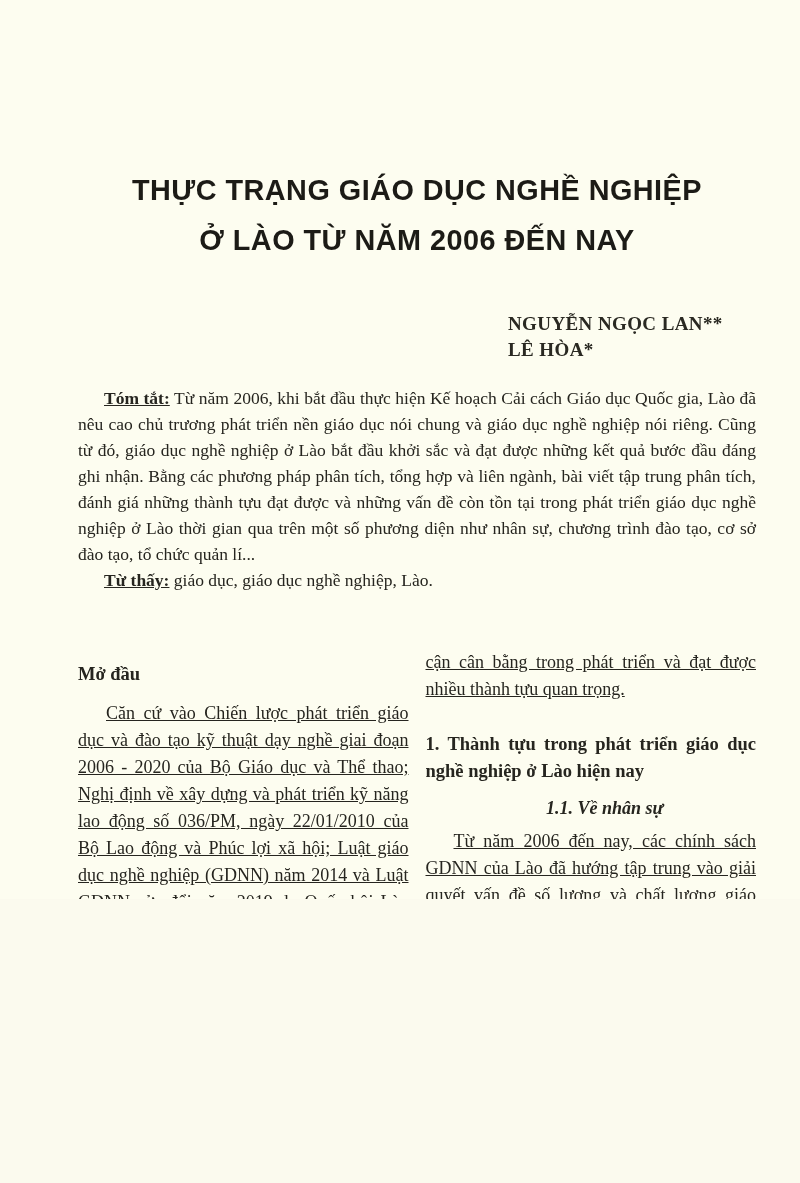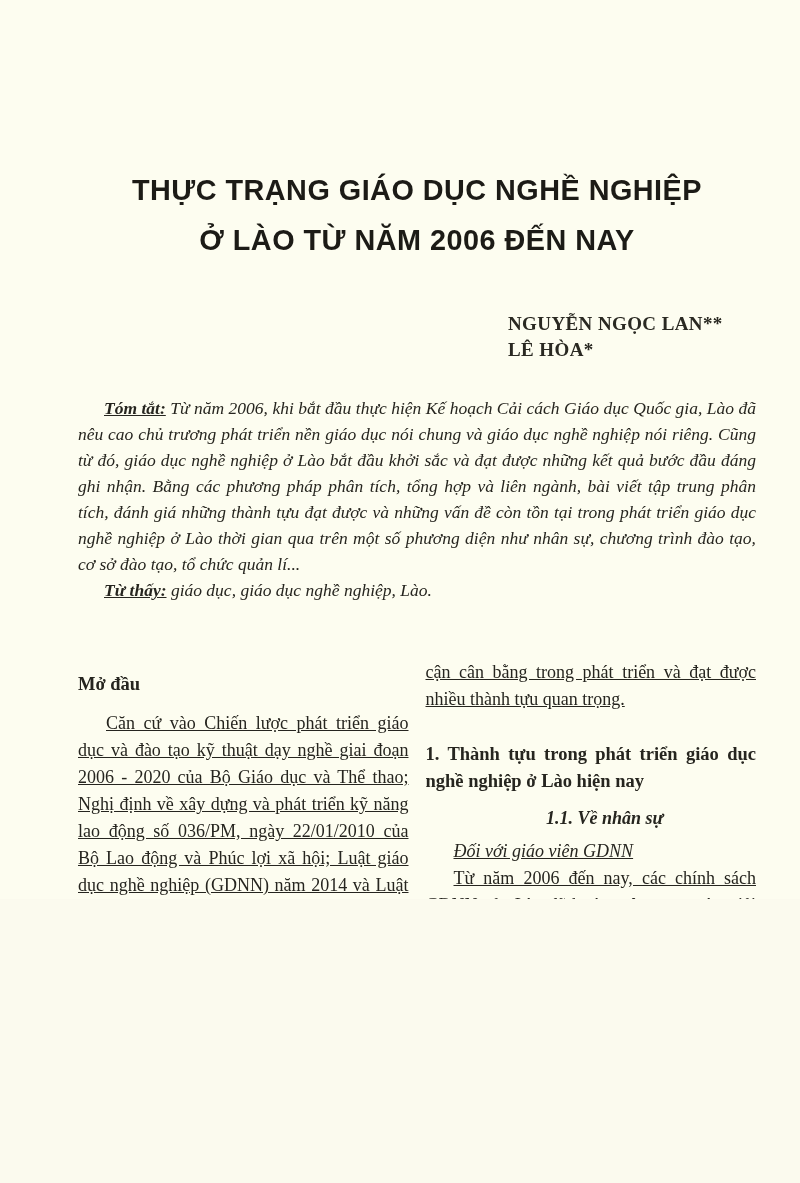--- a/index.html
+++ b/index.html
@@ -31,22 +31,21 @@
   .authors{
     margin-top:46px;
     margin-left:430px;
     font-weight:bold;
     font-size:19px;
     line-height:26px;
     letter-spacing:0.4px;
     color:#2a2922;
   }
   .abstract{
-    margin-top:32px;
-    font-style:italic;
+    margin-top:22px;
     font-size:17.5px;
     line-height:26px;
     text-align:justify;
   }
   .abstract p{margin:0;text-indent:26px;}
   .kw{margin-top:6px;}
   .lbl{
     font-weight:bold;
     text-decoration:underline;
   }
@@ -130,21 +129,20 @@
 
     <div class="col">
       <h3 class="col-heading">Mở đầu</h3>
       <p class="para-indent">Căn cứ vào Chiến lược phát triển giáo dục và đào tạo kỹ thuật dạy nghề giai đoạn 2006 - 2020 của Bộ Giáo dục và Thể thao; Nghị định về xây dựng và phát triển kỹ năng lao động số 036/PM, ngày 22/01/2010 của Bộ Lao động và Phúc lợi xã hội; Luật giáo dục nghề nghiệp (GDNN) năm 2014 và Luật GDNN sửa đổi năm 2019 do Quốc hội Lào ban hành, có thể thấy định hướng phát triển GDNN bền vững ở Lào hiện nay được nhấn mạnh qua nhiều chính sách quan trọng như chính sách về nhân sự, về chương trình đào tạo, về cơ sở đào tạo, về tổ chức quản lí. Nhờ đó, ngành có cách tiếp</p>
     </div>
 
     <div class="col">
       <p>cận cân bằng trong phát triển và đạt được nhiều thành tựu quan trọng.</p>
       <h3 class="section-heading">1. Thành tựu trong phát triển giáo dục nghề nghiệp ở Lào hiện nay</h3>
       <h4 class="sub-heading">1.1. Về nhân sự</h4>
-      <p class="leadin">Đối với giáo viên GDNN</p>
       <p class="para-indent">Từ năm 2006 đến nay, các chính sách GDNN của Lào đã hướng tập trung vào giải quyết vấn đề số lượng và chất lượng giáo viên đào tạo nghề thông qua các dự án đào tạo tiền phục vụ, đào tạo tại chức, đào tạo chuyên gia. Ngoài nguồn vốn đầu tư của Chính phủ, Lào đã tranh thủ được nhiều nguồn viện trợ nước ngoài và các</p>
     </div>
 
   </div>
 
   <div class="footnote">
     <hr class="footnote-rule">
     <div class="footnote-text">* TS. Lê Thị Hòa, ** TS. Nguyễn Ngọc Lan, Viện Nghiên cứu Đông Nam Á</div>
   </div>
 

